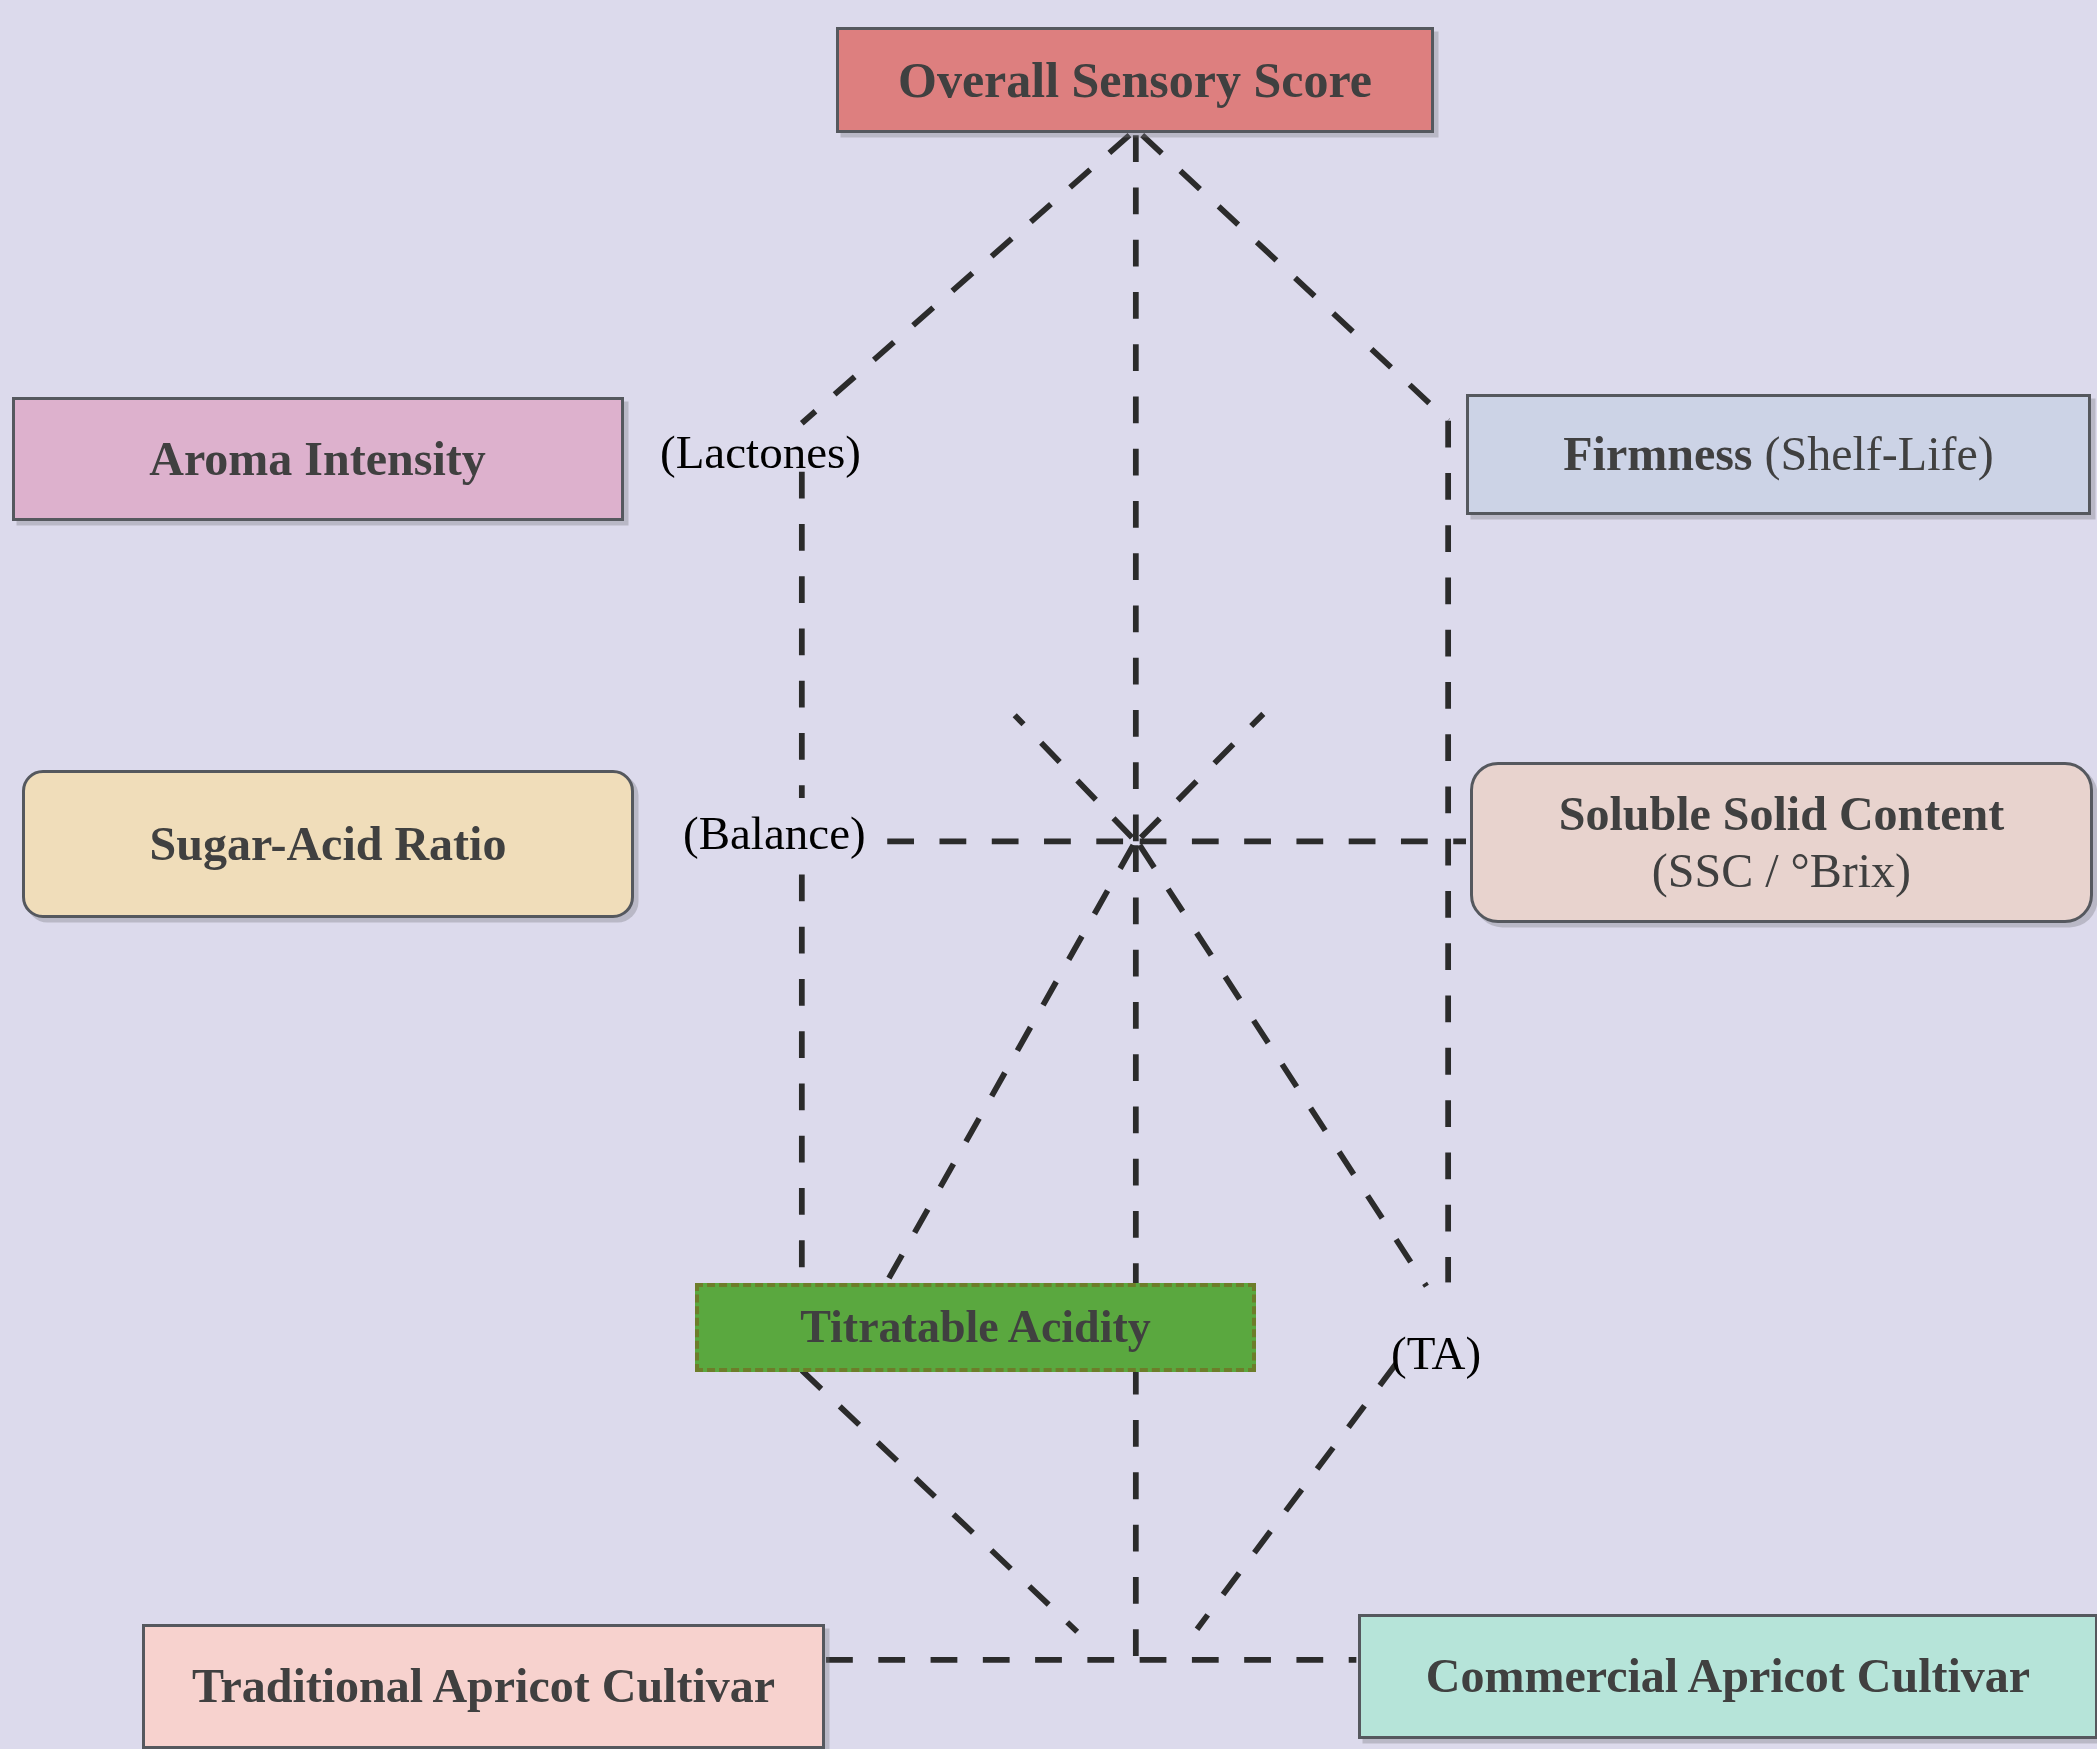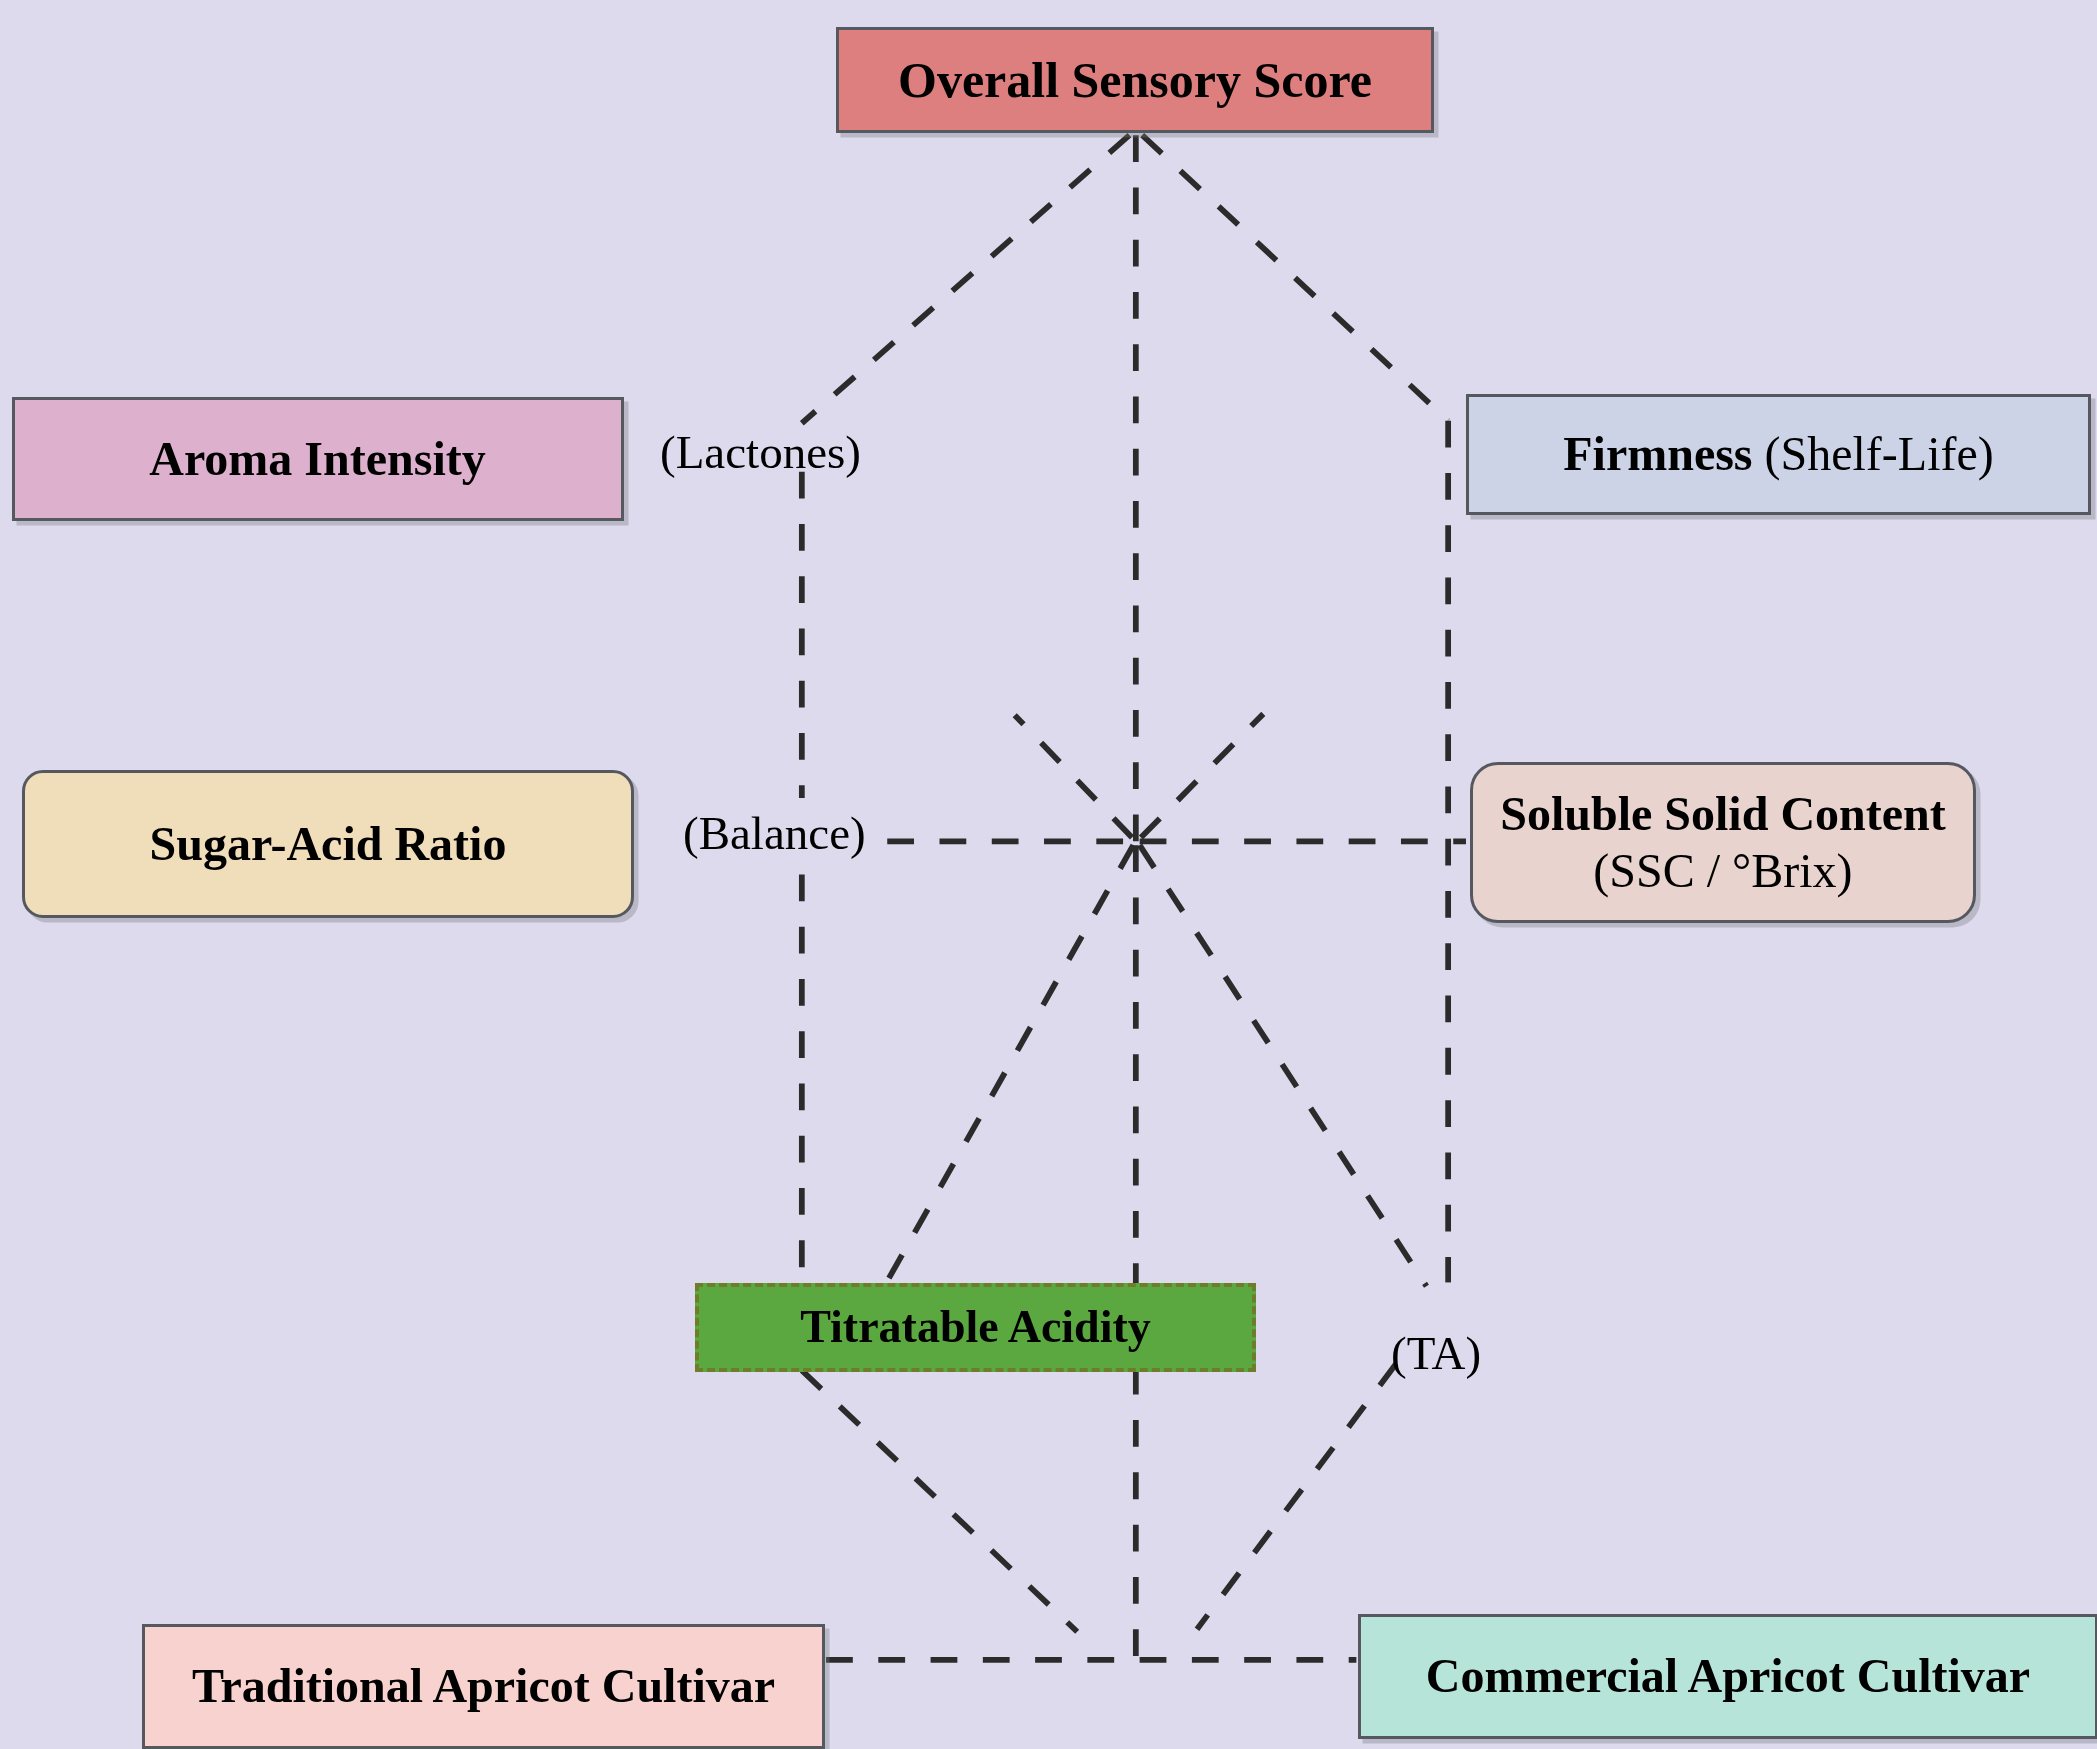--- a/index.html
+++ b/index.html
@@ -19,33 +19,33 @@
 
   .node{
     position:absolute;
     box-sizing:border-box;
     display:flex;
     align-items:center;
     justify-content:center;
     text-align:center;
     border:3.2px solid #55585e;
     box-shadow:4.5px 4.5px 0 rgba(120,120,130,.35);
-    color:#000000;
+    color:#404040;
     line-height:1.18;
     padding:3.8px 11.5px;
   }
   .node .ttl{font-weight:bold;}
   .node .sub{font-weight:normal;}
 
   
   #n-overall{left:836px;top:27px;width:598px;height:106px;background:#dd7f7f;font-size:50px;}
   #n-aroma  {left:11.5px;top:397px;width:612px;height:124px;background:#ddb1cd;font-size:48px;}
   #n-firm   {left:1466px;top:394px;width:625px;height:121px;background:#ccd3e6;font-size:48px;justify-content:center;}
   #n-sugar  {left:22px;top:770px;width:612px;height:148px;background:#f0ddba;border-radius:21px;font-size:48px;}
-  #n-ssc    {left:1470px;top:762px;width:506px;height:161px;background:#e8d3ce;border-radius:28px;font-size:48px;}
+  #n-ssc    {left:1470px;top:762px;width:623px;height:161px;background:#e8d3ce;border-radius:28px;font-size:48px;}
   #n-ta     {left:695px;top:1283px;width:561px;height:89px;background:#5aa83f;
              border:4.5px dashed #6d7d2a;box-shadow:none;font-size:46px;}
   #n-trad   {left:142px;top:1624px;width:683px;height:125px;background:#f7d2ce;font-size:48px;}
   #n-comm   {left:1358px;top:1614px;width:740px;height:125px;background:#b6e4d9;font-size:48px;}
 
   
   .tag{
     position:absolute;
     font-size:47px;
     color:#000;

